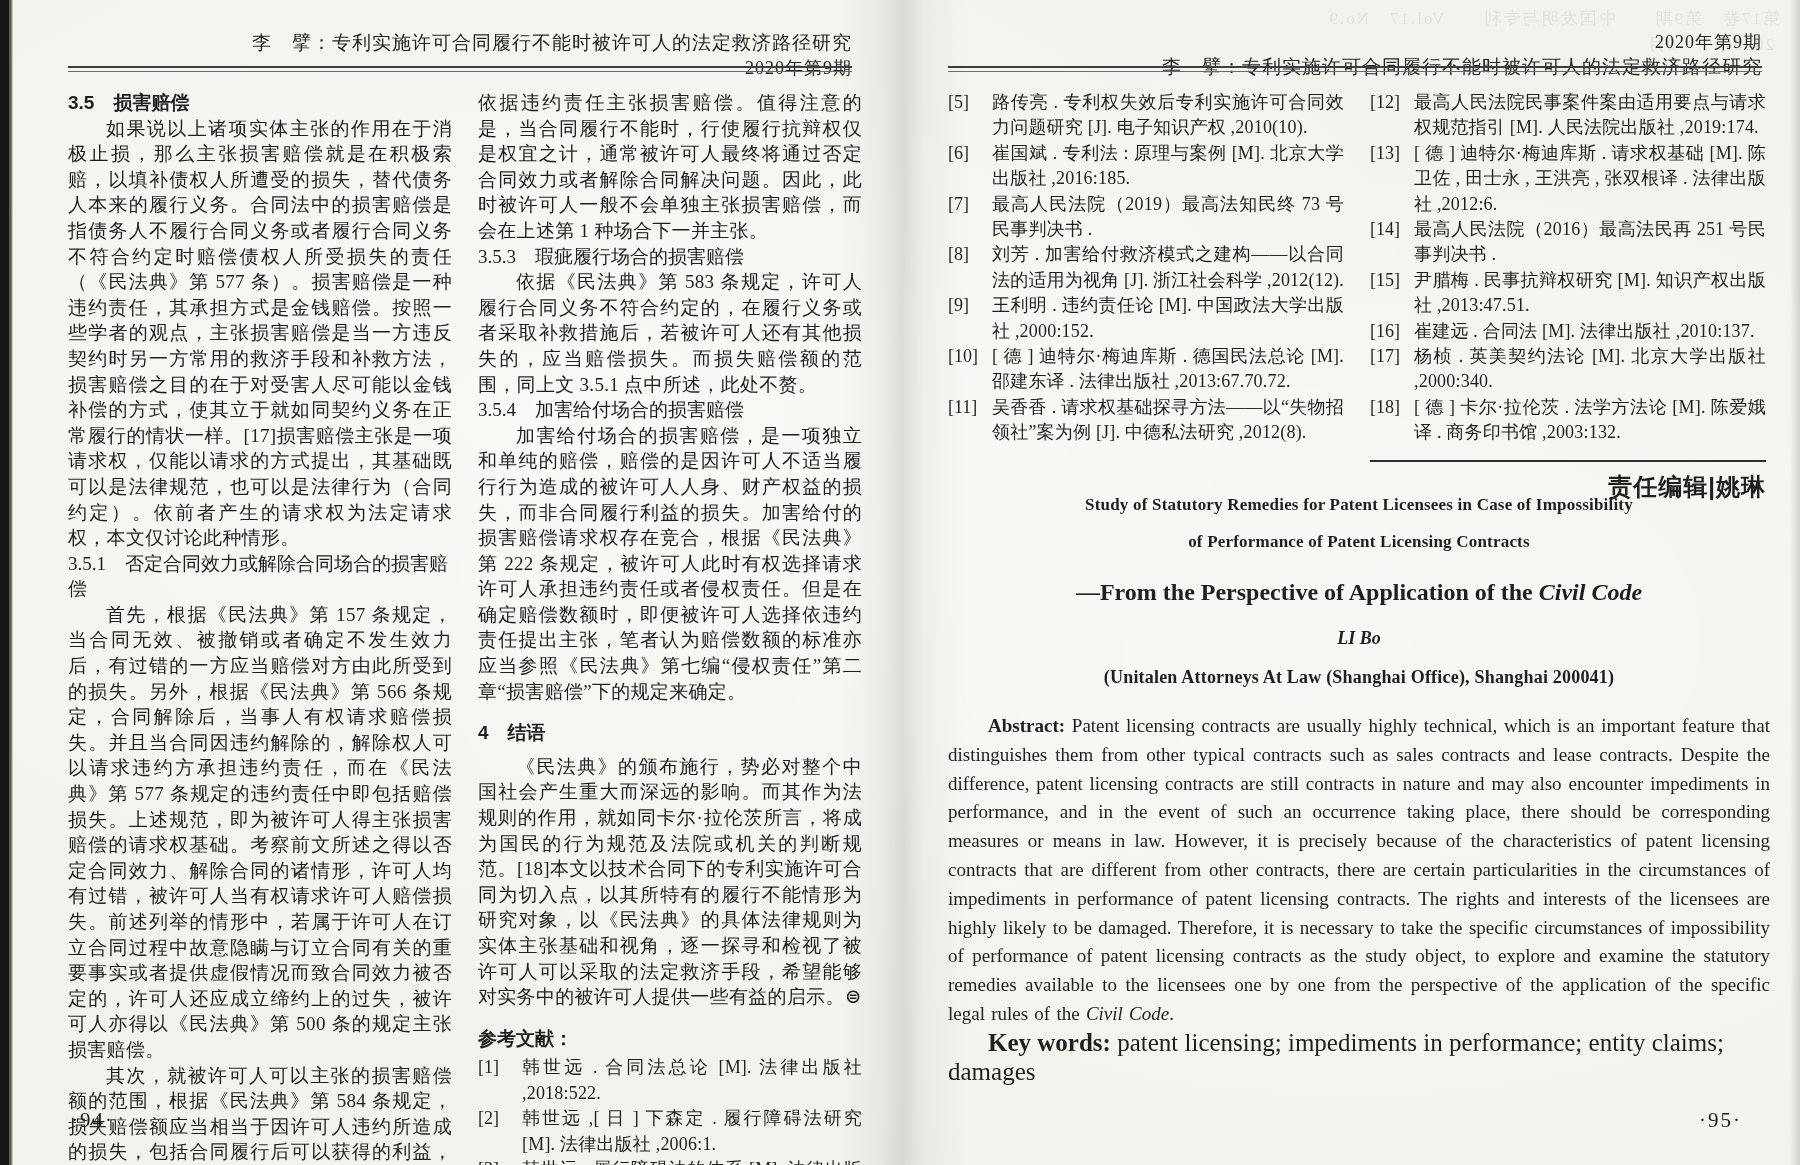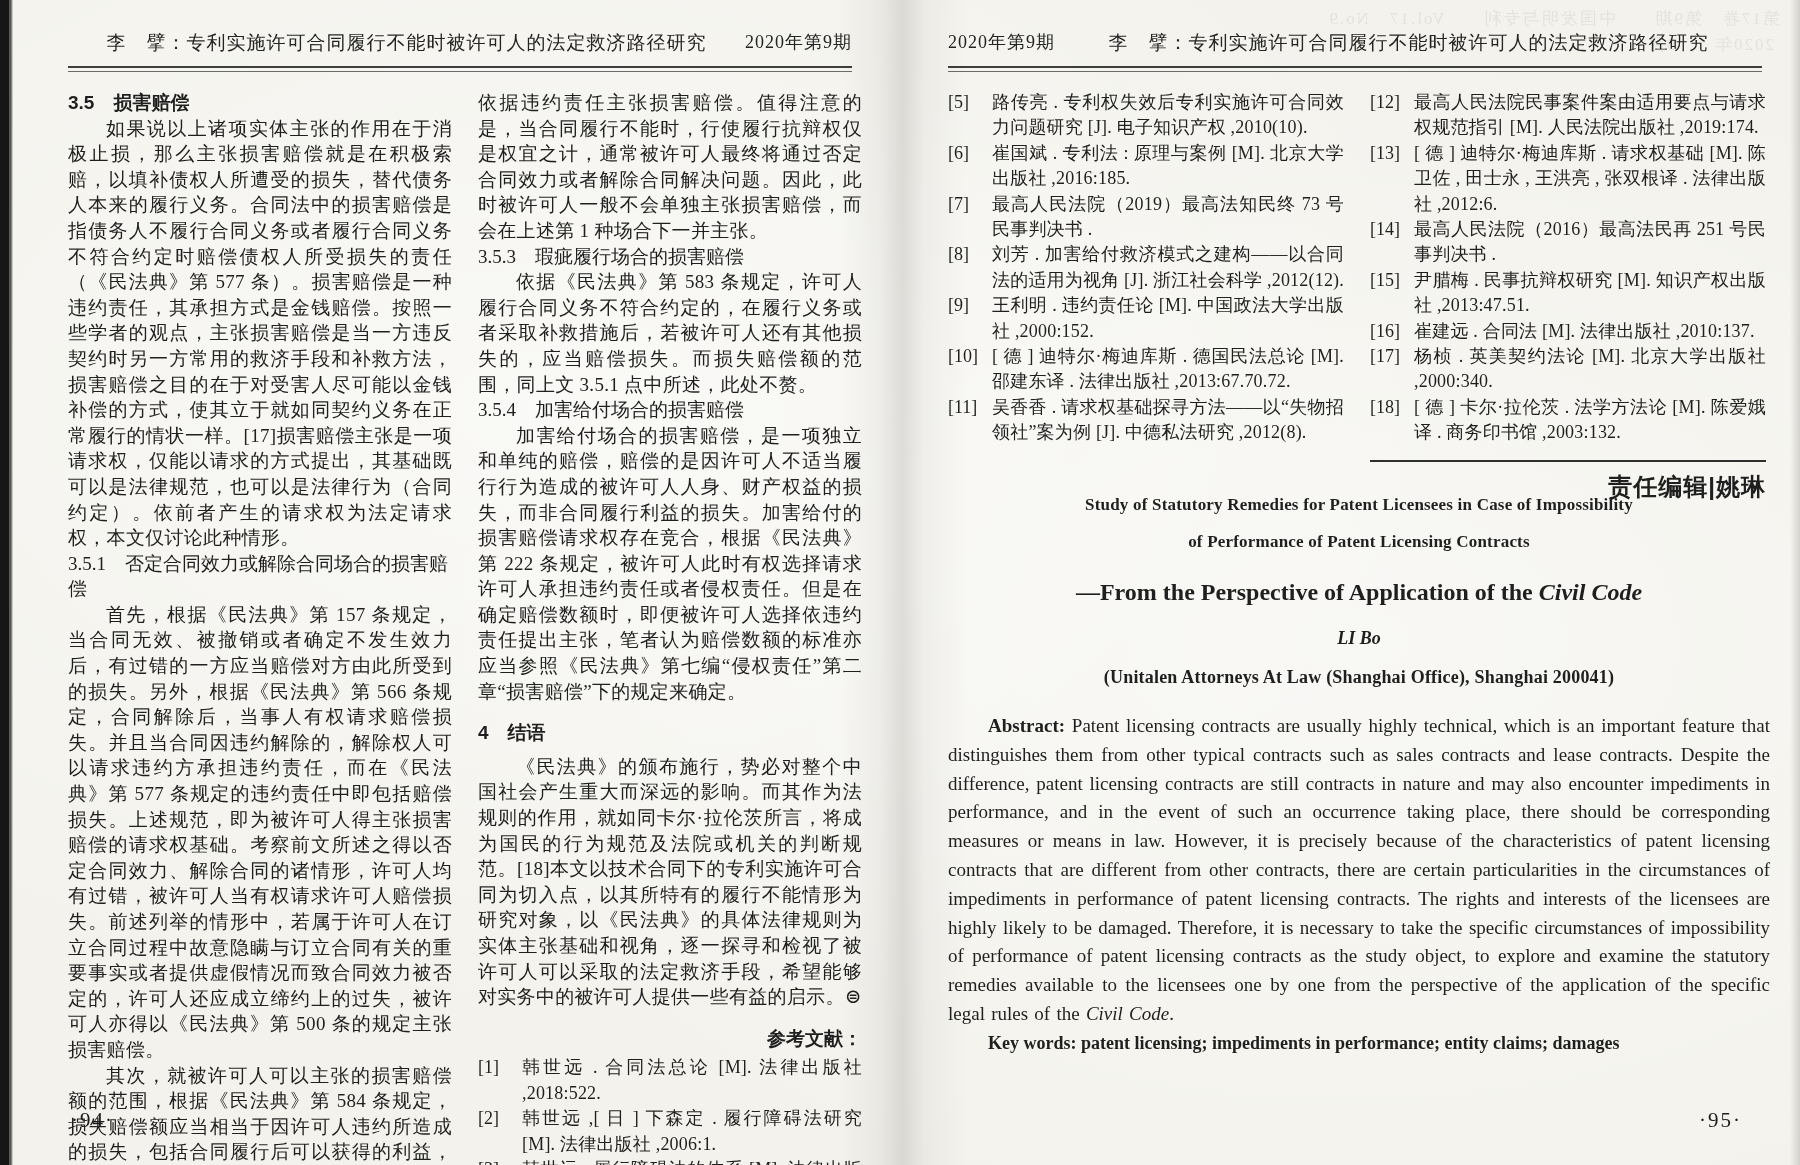--- a/index.html
+++ b/index.html
@@ -15,61 +15,61 @@
   .scan-edge{position:absolute;left:0;top:0;bottom:0;width:13px;background:linear-gradient(90deg,#161616 0 9px,#5a5954 9px 11px,rgba(90,89,84,0) 13px);}
   .gutter{position:absolute;left:838px;top:0;bottom:0;width:130px;
     background:linear-gradient(90deg,rgba(70,64,56,0) 0%,rgba(70,64,56,0.06) 32%,rgba(70,64,56,0.15) 50%,rgba(70,64,56,0.05) 66%,rgba(70,64,56,0) 100%);}
   .edge-right{position:absolute;right:0;top:0;bottom:0;width:10px;background:linear-gradient(270deg,rgba(60,55,50,0.18),rgba(60,55,50,0));}
 
   .page{position:absolute;top:0;height:1165px;}
   .page-left{left:13px;width:887px;}
   .page-right{left:900px;width:900px;}
 
   
-  .pg-header{position:absolute;top:30px;display:flex;align-items:flex-start;font-size:19px;letter-spacing:1px;color:#242424;}
+  .pg-header{position:absolute;top:30px;display:flex;align-items:flex-end;font-size:19px;letter-spacing:1px;color:#242424;flex-direction:column;}
   .page-left .pg-header{left:55px;right:48px;}
   .page-right .pg-header{left:48px;right:38px;}
   .hdr-title{flex:1;text-align:center;}
   .hdr-issue{white-space:nowrap;font-size:18px;}
   .hdr-rule{position:absolute;top:66px;height:3px;border-top:2px solid #3e3e3e;border-bottom:1px solid #6a6a6a;}
   .page-left .hdr-rule{left:55px;right:48px;}
   .page-right .hdr-rule{left:48px;right:38px;}
 
   
   .cols{position:absolute;top:90px;display:flex;}
   .page-left .cols{left:55px;width:794px;gap:26px;}
   .page-right .cols{left:48px;width:818px;gap:26px;}
   .col{flex:1;min-width:0;}
 
   .col p,.h-sub,.h-bold{margin:0;font-size:19px;line-height:25.6px;}
   .col p{text-align:justify;letter-spacing:0.3px;}
   .ind{text-indent:2em;}
   .h-bold{font-family:"Liberation Sans","DejaVu Sans",sans-serif;font-weight:bold;}
   .h-sub{font-weight:normal;}
   .sp{margin-top:16px;margin-bottom:8px;}
-  .sp2{margin-top:16px;margin-bottom:4px;text-align:right;}
+  .sp2{margin-top:16px;margin-bottom:4px;}
   .endmark{font-size:20px;letter-spacing:0;}
 
   
   .refs{list-style:none;margin:0;padding:0;font-size:18px;line-height:25.4px;}
   .refs li{display:flex;}
   .refs .num{flex:0 0 44px;}
   .refs .txt{flex:1;text-align:justify;letter-spacing:0.2px;min-width:0;}
 
   .editor-rule{margin-top:14px;border-top:2.5px solid #2f2f2f;}
   .editor{margin-top:9px;text-align:right;font-family:Liberation Sans, sans-serif;font-weight:bold;font-size:24px;letter-spacing:1px;}
 
   
   .english{position:absolute;top:486px;left:48px;width:822px;text-align:center;}
   .en-title{font-size:17px;font-weight:bold;line-height:37px;margin:0;letter-spacing:0.2px;}
   .en-subtitle{font-size:24px;font-weight:bold;margin:16px 0 0 0;line-height:32px;}
   .en-author{font-size:18px;font-weight:bold;font-style:italic;margin-top:20px;}
   .en-affil{font-size:18px;margin-top:18px;letter-spacing:0.2px;font-weight:bold;}
   .en-abstract{text-align:justify;font-size:19px;line-height:28.8px;margin:24px 0 0 0;text-indent:40px;word-spacing:1.5px;}
-  .en-keywords{text-align:left;font-size:18px;line-height:28.8px;margin:0;text-indent:40px;font-weight:bold;}
+  .en-keywords{text-align:left;font-size:25px;line-height:28.8px;margin:0;text-indent:40px;}
 
   .pageno{position:absolute;bottom:32px;font-size:21px;letter-spacing:2px;color:#1c1c1c;}
   .pageno-left{left:58px;}
   .pageno-right{right:58px;}
 
   
   .bleed{position:absolute;transform:scaleX(-1);opacity:0.16;color:#8d94a2;filter:blur(0.4px);pointer-events:none;}
   .bleed-hdr{top:6px;right:20px;width:560px;font-size:17px;line-height:26px;text-align:left;letter-spacing:2px;}
   .bleed-hdr .l2{padding-left:6px;}
 </style>

